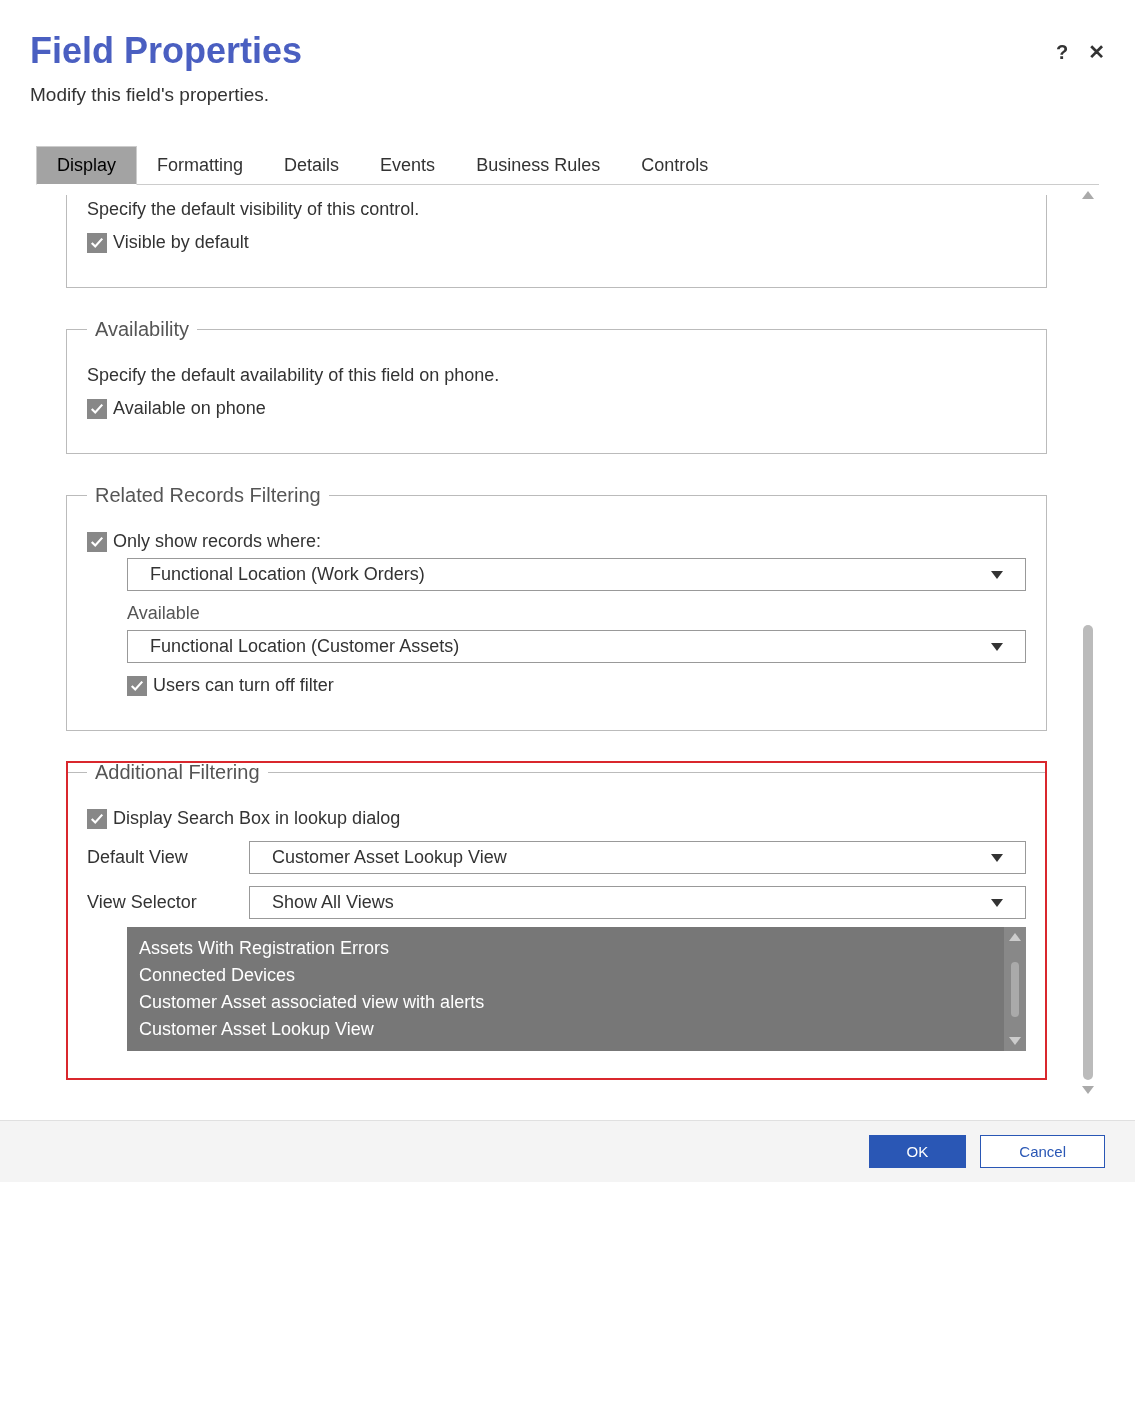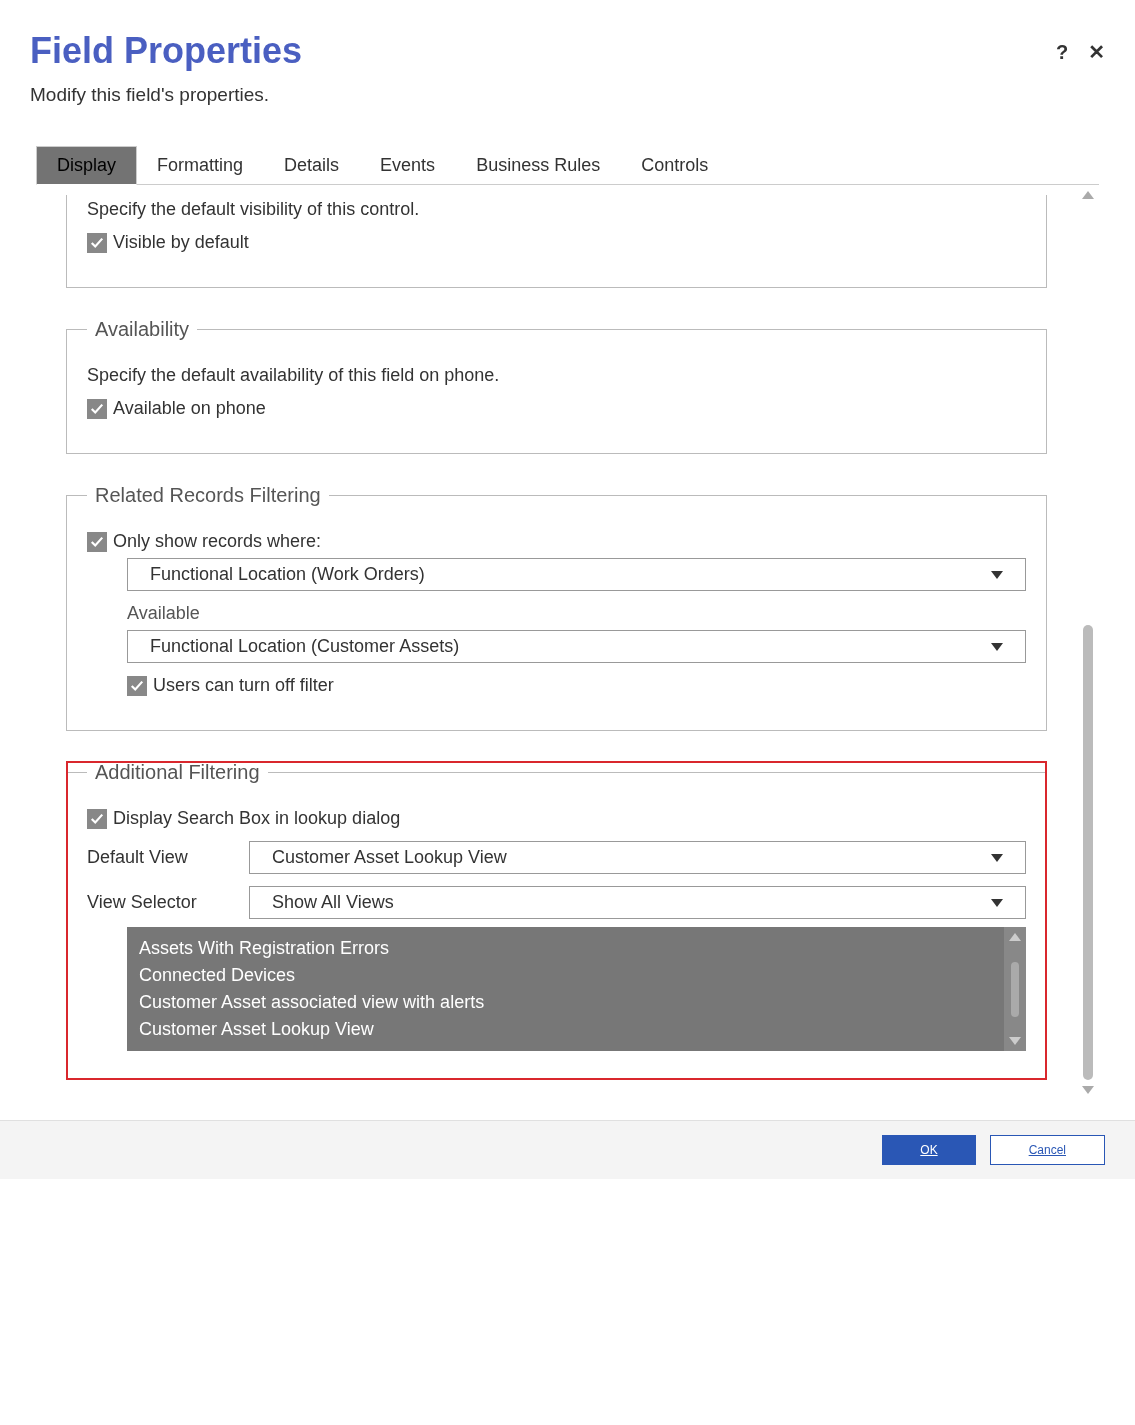--- a/index.html
+++ b/index.html
@@ -6,21 +6,21 @@
 body { font-family: "Segoe UI", Arial, sans-serif; font-size: 17px; color: #333; background: #fff; width: 1135px; }
 .dialog { padding: 30px 30px 20px 30px; position: relative; }
 .header-row { display: flex; justify-content: space-between; align-items: flex-start; }
 .dialog-title { font-size: 36px; font-weight: 700; color: #4a5fc1; margin-bottom: 12px; }
 .dialog-subtitle { font-size: 19px; color: #333; margin-bottom: 40px; }
 .header-icons { display: flex; gap: 20px; align-items: center; margin-top: 10px; }
 .icon-btn { font-size: 20px; color: #333; cursor: pointer; font-weight: bold; }
 .tabs-area { margin: 0 6px; }
 .tabs { display: flex; border-bottom: none; }
 .tab { padding: 8px 20px; font-size: 18px; color: #333; cursor: pointer; border: 1px solid #ccc; border-bottom: none; background: #f5f5f5; margin-right: -1px; position: relative; }
-.tab.active { background: #737373; border-bottom: 1px solid #fff; z-index: 2; color: #000; }
+.tab.active { background: #a3a3a3; border-bottom: 1px solid #fff; z-index: 2; color: #000; }
 .tab:not(.active) { border-color: transparent; background: transparent; }
 .content-wrapper { display: flex; border-top: 1px solid #ccc; margin-top: -1px; }
 .content-panel { flex: 1; padding: 10px 30px 20px 30px; }
 .scroll-col { width: 22px; background: #fff; display: flex; flex-direction: column; align-items: center; justify-content: space-between; padding: 6px 0; border-left: none; }
 .arrow-tri { width: 0; height: 0; border-left: 6px solid transparent; border-right: 6px solid transparent; }
 .arrow-up { border-bottom: 8px solid #aaa; }
 .arrow-down { border-top: 8px solid #aaa; }
 .scroll-track { flex: 1; width: 10px; background: transparent; margin: 6px 0; position: relative; }
 .scroll-thumb { position: absolute; top: 48%; height: 52%; width: 100%; background: #bbb; border-radius: 5px; }
 fieldset { border: 1px solid #bbb; padding: 24px 20px 28px 20px; margin-bottom: 30px; position: relative; }
@@ -40,21 +40,21 @@
 .prop-label { width: 150px; font-size: 18px; color: #333; }
 .prop-row .select { flex: 1; }
 .listbox { margin-top: 8px; margin-left: 40px; background: #777; color: #fff; display: flex; }
 .list-items { flex: 1; padding: 8px 12px; }
 .list-item { font-size: 18px; padding: 3px 0; }
 .list-scroll { width: 22px; background: #888; display: flex; flex-direction: column; align-items: center; justify-content: space-between; padding: 6px 0; }
 .list-arrow-up { width: 0; height: 0; border-left: 6px solid transparent; border-right: 6px solid transparent; border-bottom: 8px solid #ccc; }
 .list-arrow-down { width: 0; height: 0; border-left: 6px solid transparent; border-right: 6px solid transparent; border-top: 8px solid #ccc; }
 .list-thumb { width: 8px; flex: 1; background: #aaa; border-radius: 4px; margin: 4px 0; max-height: 55px; }
 .footer { background: #f4f4f4; padding: 14px 30px; display: flex; justify-content: flex-end; gap: 14px; border-top: 1px solid #e0e0e0; }
-.btn { padding: 7px 38px; font-size: 12px; cursor: pointer; border: none; text-decoration: underline; }
+.btn { padding: 7px 38px; font-size: 15px; cursor: pointer; border: none; }
 .btn-primary { background: #2a57b5; color: #fff; }
 .btn-secondary { background: #fff; color: #2a57b5; border: 1px solid #2a57b5; }
 </style>
 </head>
 <body>
 
 <div class="dialog">
   <div class="header-row">
     <div>
       <h1 class="dialog-title">Field Properties</h1>

